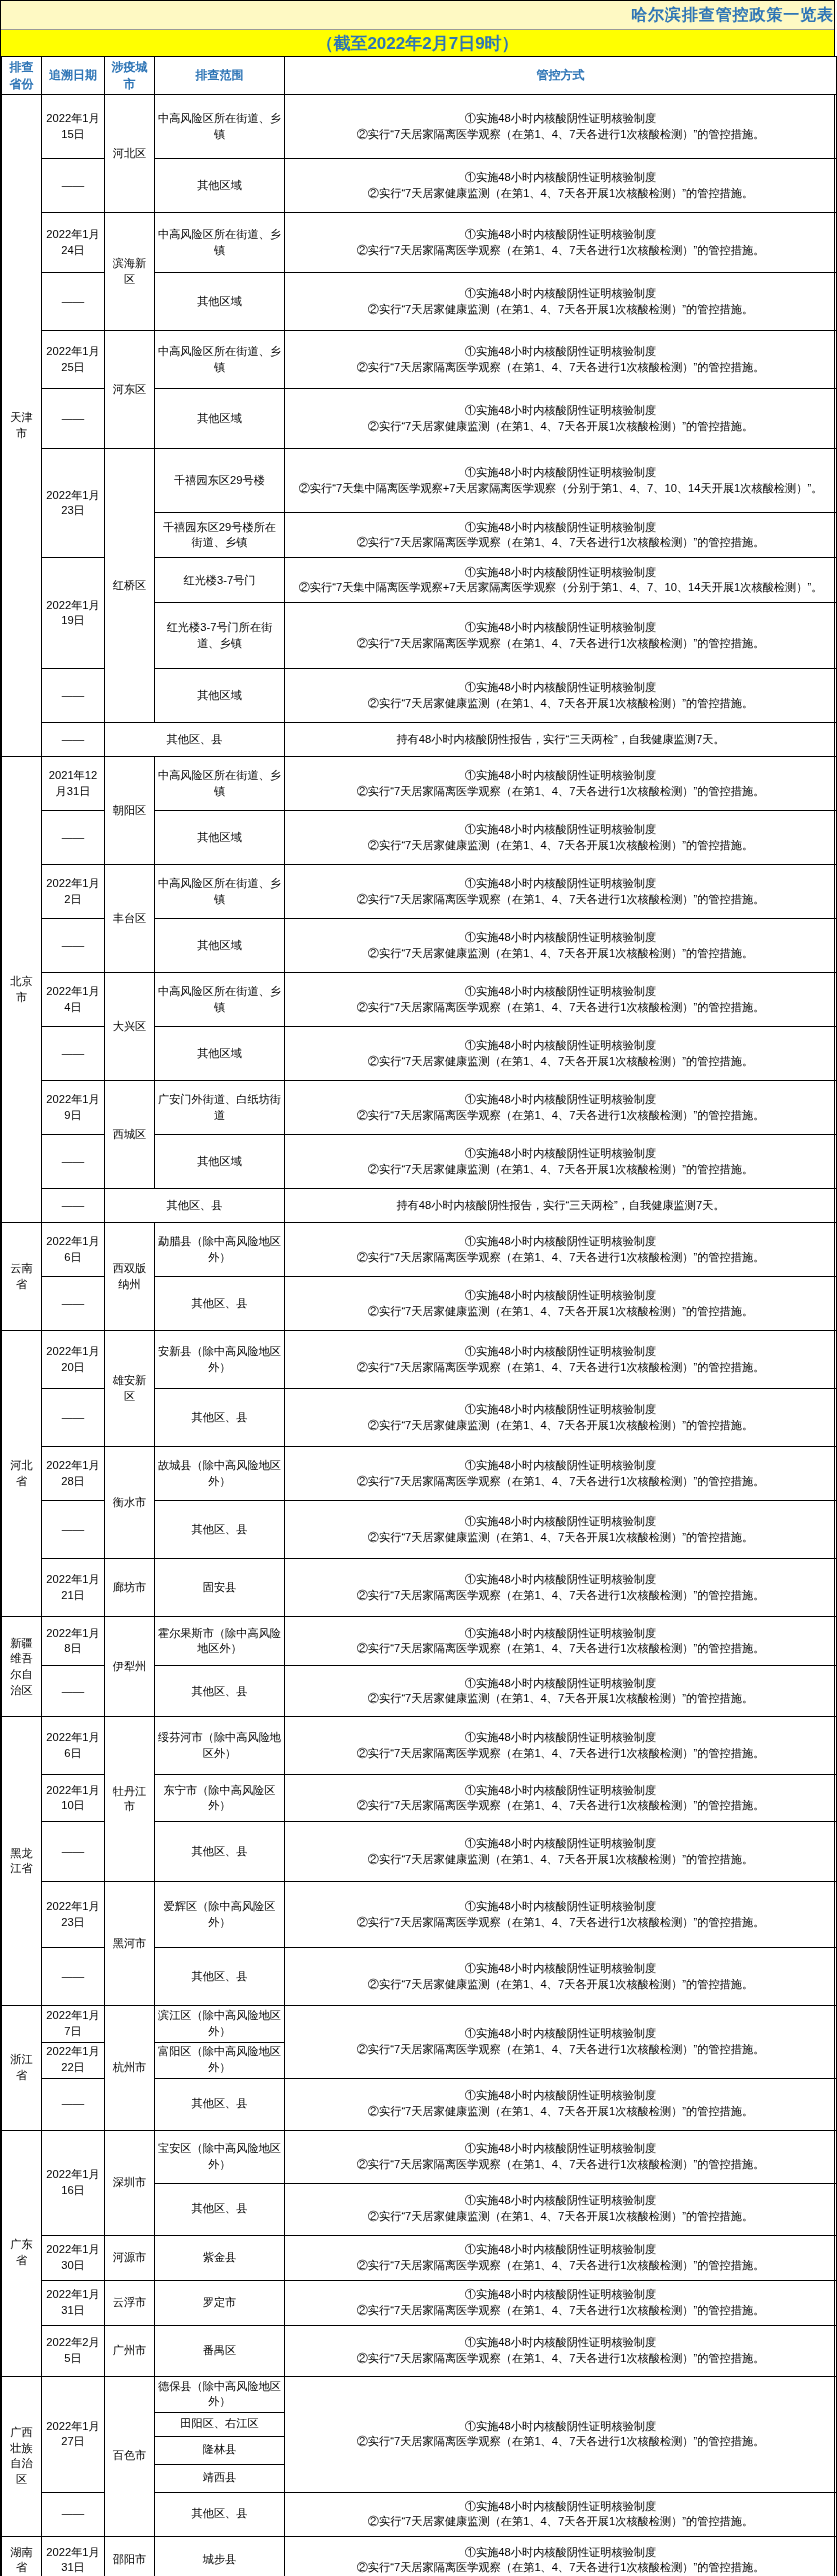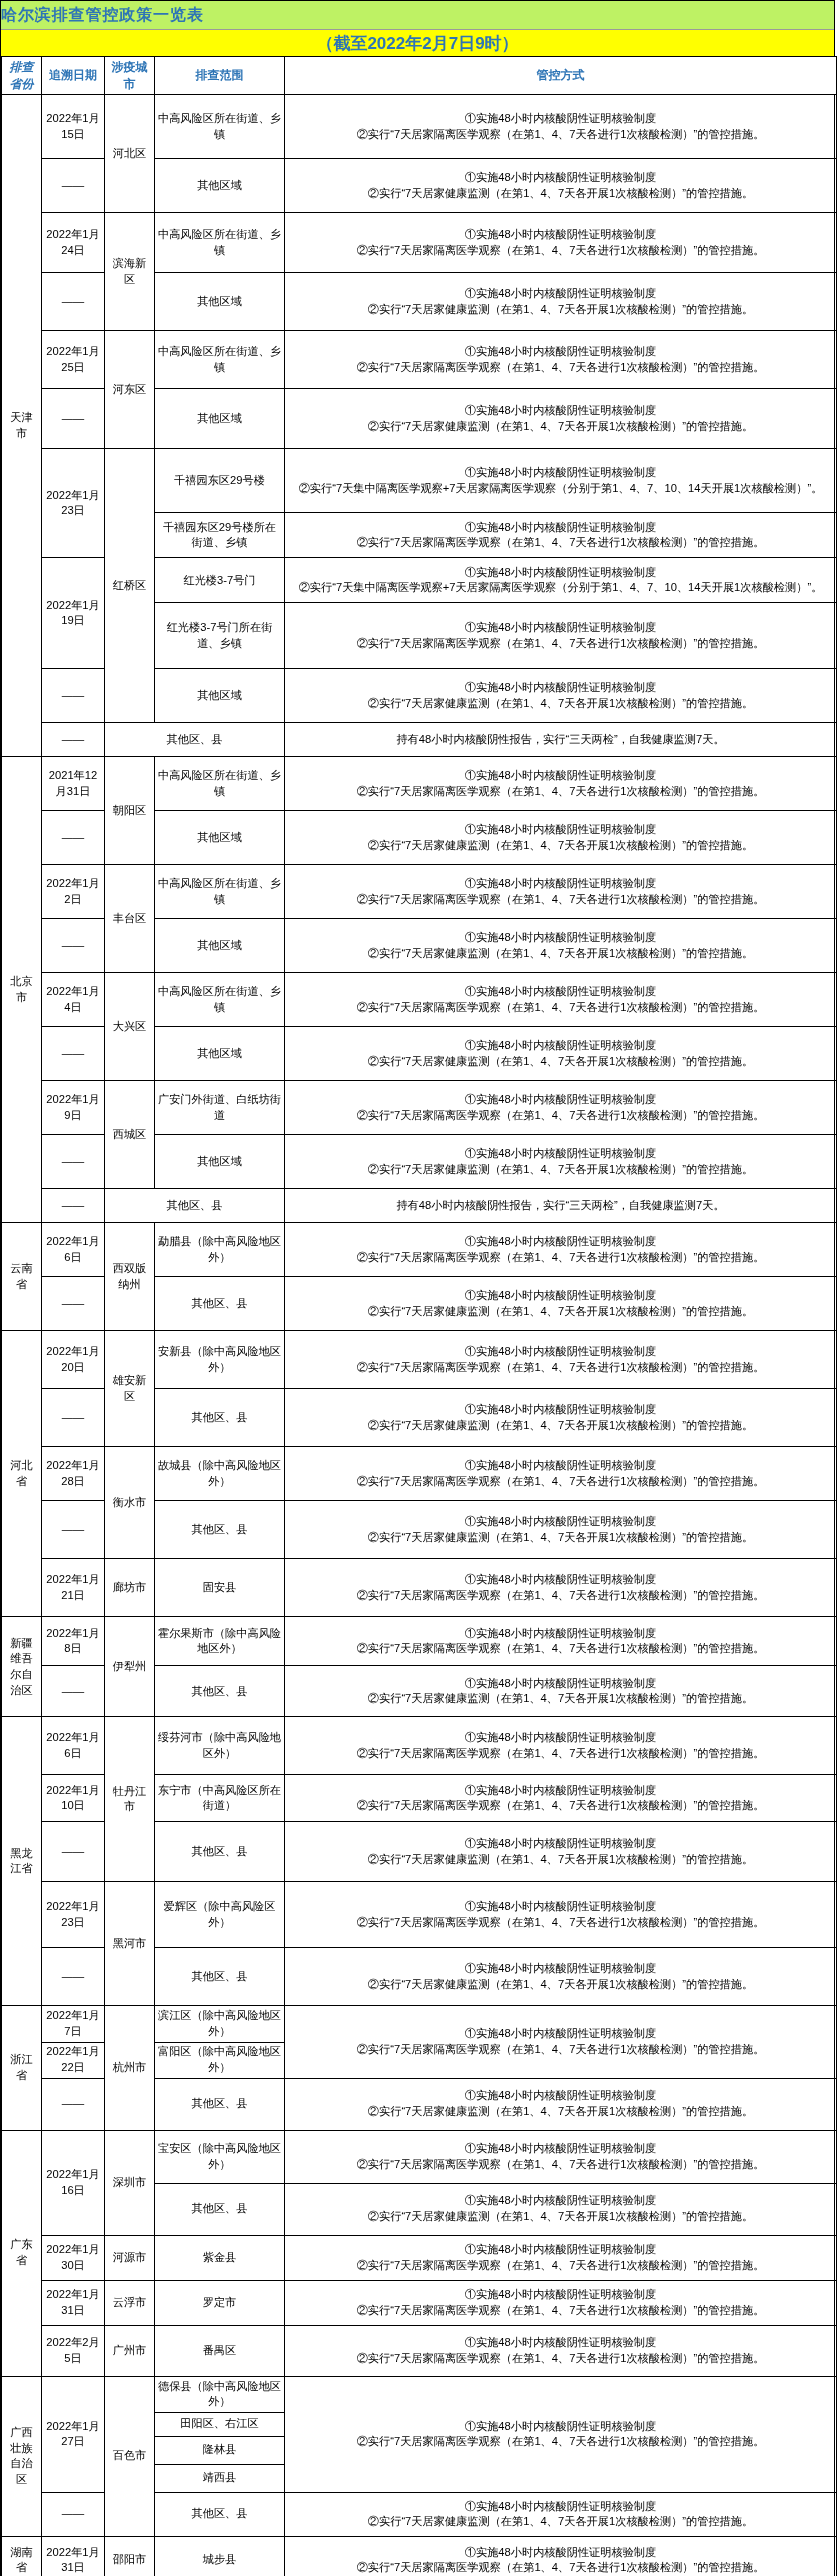--- a/index.html
+++ b/index.html
@@ -1,19 +1,19 @@
 <!DOCTYPE html>
 <html style="font-size:15px"><head>
 <meta charset="utf-8">
 <style>
   html,body{margin:0;padding:0;background:#ffffff;}
   body{font-family:"Liberation Sans", sans-serif;color:#000;}
   .sheet{width:833px;border:1.9px solid #000;background:#fff;}
-  .title-bar{height:28px;display:flex;align-items:center;justify-content:flex-start;
-    background:#bef264;border-bottom:0.9px solid #9a9a9a;}
+  .title-bar{height:28px;display:flex;align-items:center;justify-content:flex-end;
+    background:#fef9c3;border-bottom:0.9px solid #9a9a9a;}
   .title-bar .t{font-size:16px;font-weight:bold;letter-spacing:0.9px;}
   .subtitle-bar{height:26px;display:flex;align-items:center;justify-content:center;}
   .subtitle-bar .t{font-size:17px;font-weight:bold;}
   table.policy{border-collapse:collapse;table-layout:fixed;width:100%;}
   table.policy th,table.policy td{
     border:0.9px solid #000;font-size:11.2px;line-height:1.4;
     vertical-align:middle;text-align:center;padding:1.9px 2.8px;
     word-break:break-all;overflow:hidden;}
   table.policy thead th{
     font-size:12px;font-weight:bold;height:31px;
@@ -36,21 +36,21 @@
   <table class="policy">
     <colgroup>
         <col style="width: 40px;">
         <col style="width: 63px;">
         <col style="width: 50px;">
         <col style="width: 130px;">
         <col style="width: 552px;">
       </colgroup>
     <thead>
         <tr>
-          <th style="color: rgb(46, 117, 182); font-style: italic;">排查省份</th>
+          <th style="color: rgb(46, 117, 182);">排查省份</th>
           <th style="color: rgb(46, 117, 182);">追溯日期</th>
           <th style="color: rgb(46, 117, 182);">涉疫城市</th>
           <th style="color: rgb(46, 117, 182);">排查范围</th>
           <th style="color: rgb(46, 117, 182);">管控方式</th>
         </tr>
       </thead>
     <tbody>
         <tr style="height: 64px;">
           <td rowspan="12" class="cell-province">天津市</td>
           <td class="cell-date">2022年1月15日</td>
@@ -248,21 +248,21 @@
         <tr class="sep" style="height: 58px;">
           <td rowspan="5" class="cell-province">黑龙江省</td>
           <td class="cell-date">2022年1月6日</td>
           <td rowspan="3" class="cell-city">牡丹江市</td>
           <td class="cell-scope">绥芬河市（除中高风险地区外）</td>
           <td class="cell-control">①实施48小时内核酸阴性证明核验制度
 ②实行“7天居家隔离医学观察（在第1、4、7天各进行1次核酸检测）”的管控措施。</td>
         </tr>
         <tr style="height: 47px;">
           <td class="cell-date">2022年1月10日</td>
-          <td class="cell-scope">东宁市（中高风险区所在街道）</td>
+          <td class="cell-scope">东宁市（除中高风险区外）</td>
           <td class="cell-control">①实施48小时内核酸阴性证明核验制度
 ②实行“7天居家隔离医学观察（在第1、4、7天各进行1次核酸检测）”的管控措施。</td>
         </tr>
         <tr style="height: 60px;">
           <td class="cell-date">——</td>
           <td class="cell-scope">其他区、县</td>
           <td class="cell-control">①实施48小时内核酸阴性证明核验制度
 ②实行“7天居家健康监测（在第1、4、7天各开展1次核酸检测）”的管控措施。</td>
         </tr>
         <tr style="height: 66px;">

